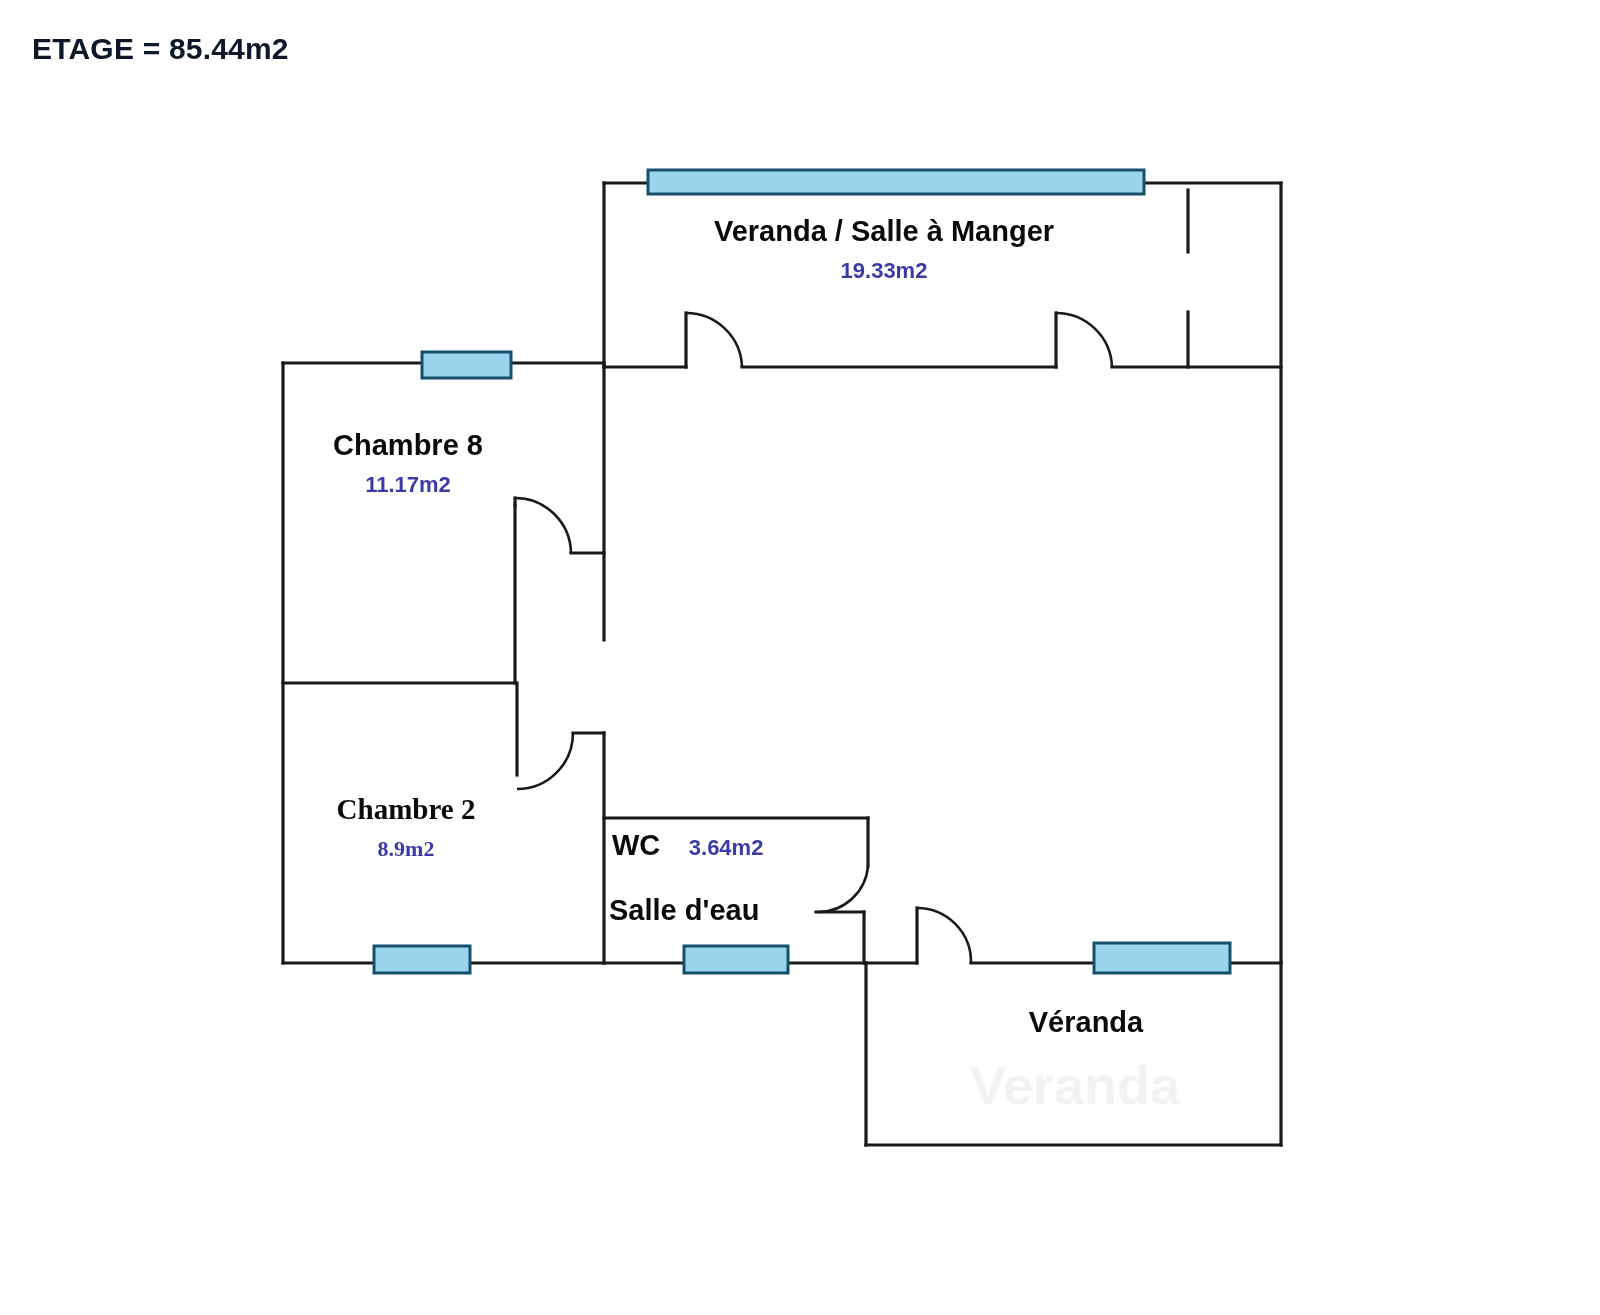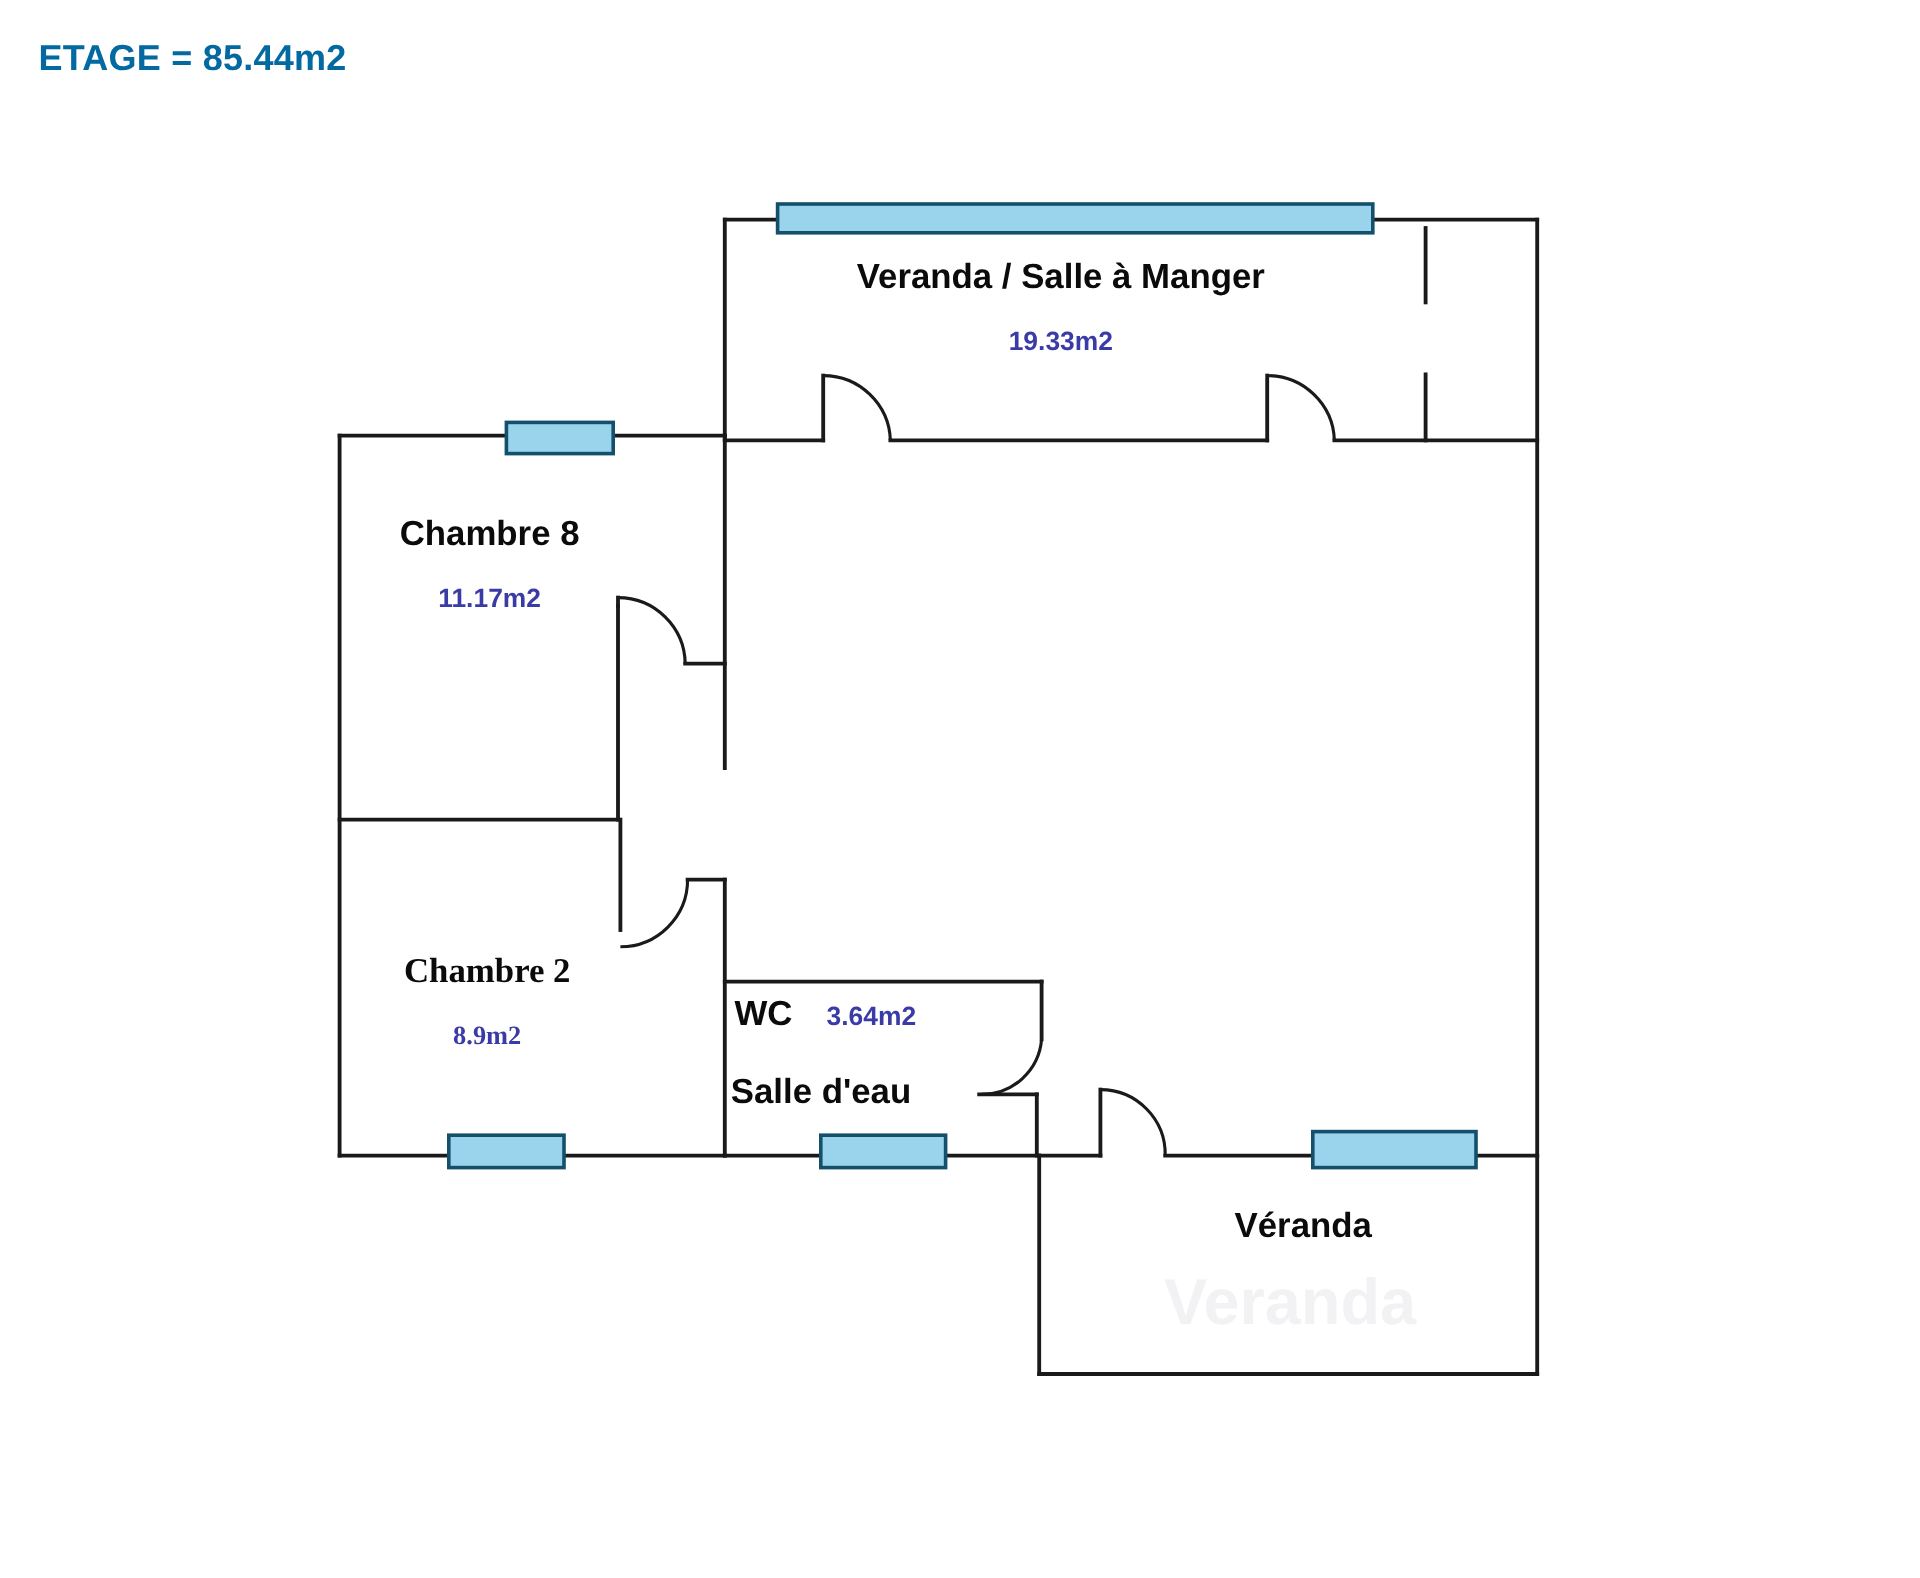--- a/index.html
+++ b/index.html
@@ -20,21 +20,21 @@
     width: 1600px;
     height: 1315px;
     background: #ffffff;
   }
   .title {
     position: absolute;
     left: 32px;
     top: 32px;
     font-size: 30px;
     font-weight: bold;
-    color: #0369a1;
+    color: #0f172a;
     letter-spacing: 0.2px;
     white-space: nowrap;
   }
   #floorplan-svg {
     position: absolute;
     left: 0;
     top: 0;
     width: 1600px;
     height: 1315px;
   }
@@ -48,21 +48,21 @@
     font-size: 29px;
     font-weight: bold;
     color: #0b0b0b;
     line-height: 1.18;
   }
   .room-area {
     font-size: 22px;
     font-weight: bold;
     color: #3b3ba8;
     line-height: 1.35;
-    margin-top: 22px;
+    margin-top: 8px;
   }
   .label-inline {
     position: absolute;
     white-space: nowrap;
     transform: translate(0, 0);
   }
   .label-inline .room-name { display: inline-block; }
   .label-inline .room-area { display: inline-block; margin: 0 0 0 24px; }
   .ghost {
     position: absolute;

